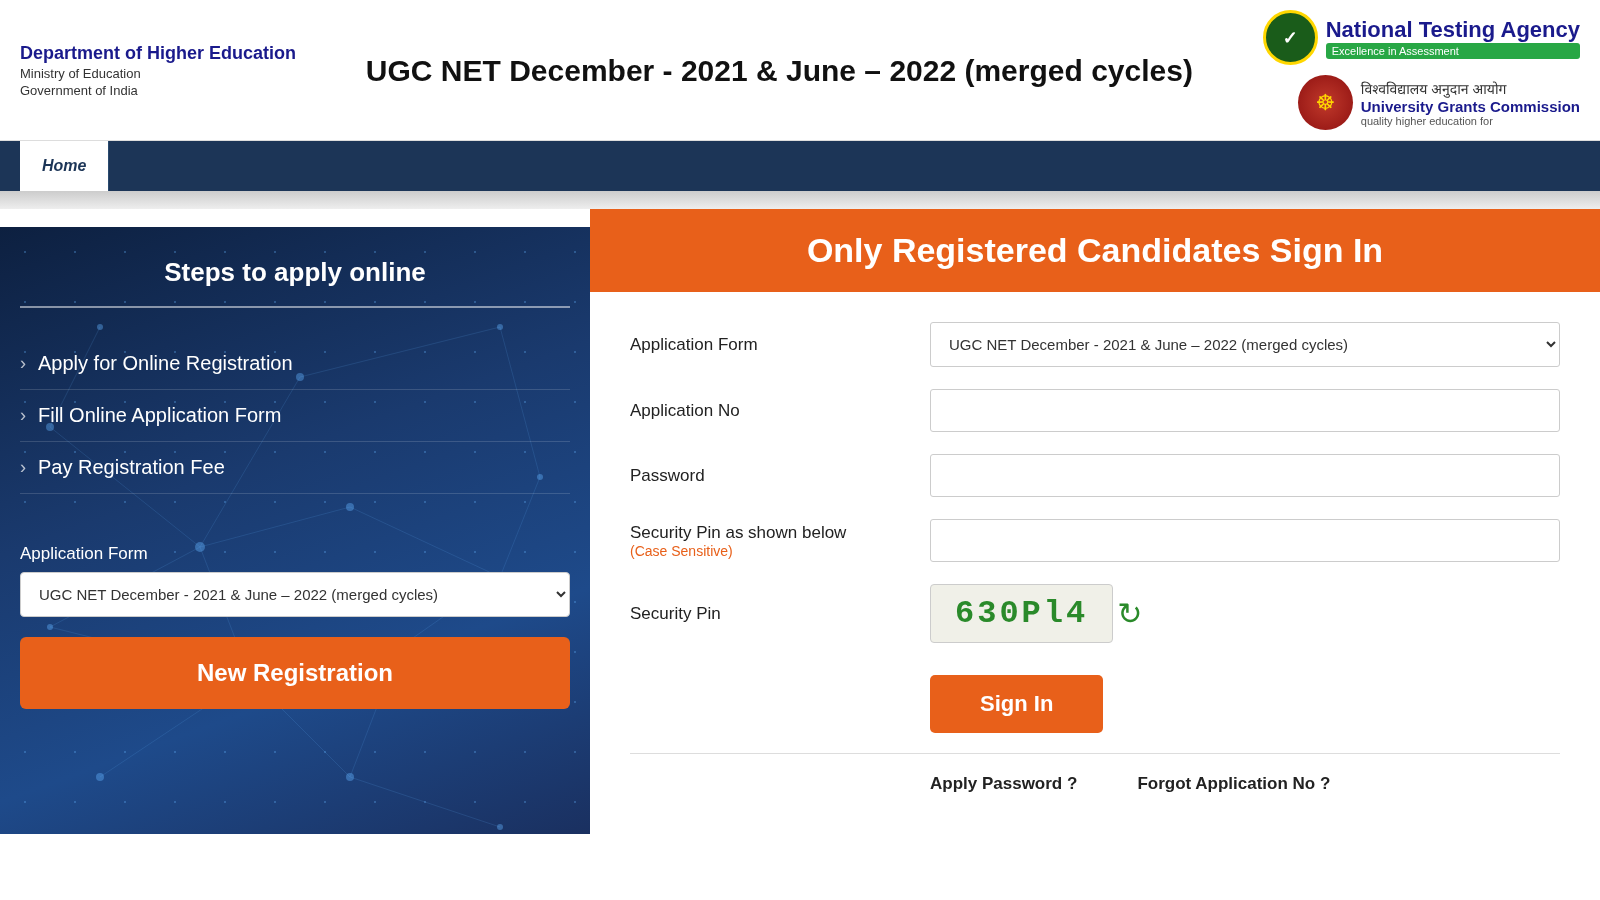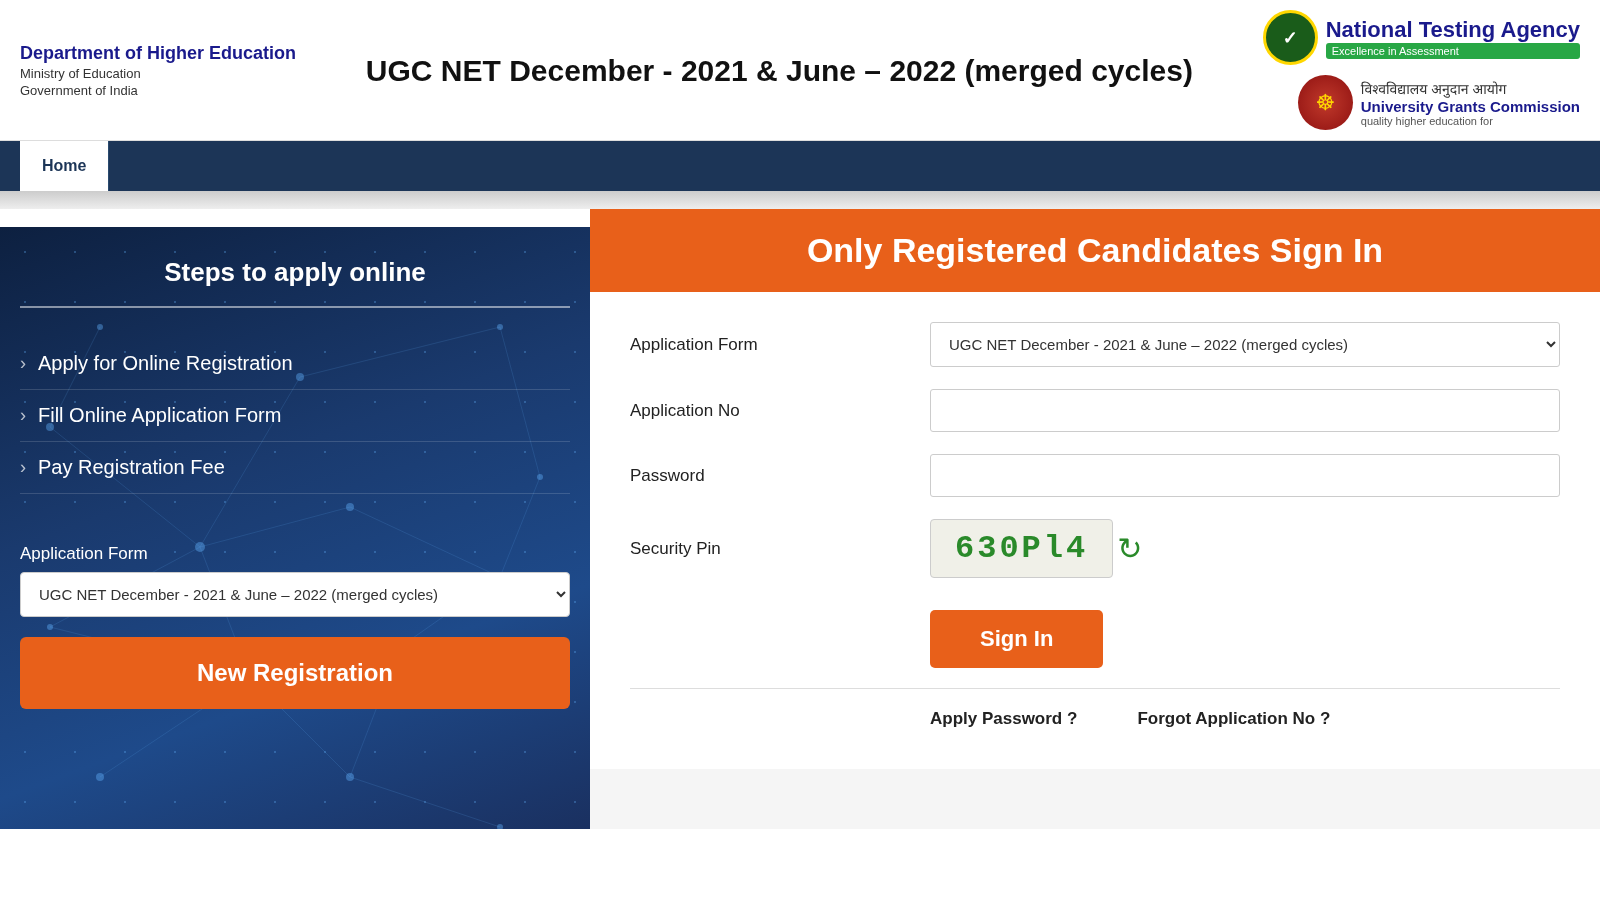--- a/index.html
+++ b/index.html
@@ -121,21 +121,21 @@
       display: flex;
       align-items: stretch;
     }
     .nav-item {
       color: white;
       padding: 16px 22px;
       font-size: 16px;
       cursor: pointer;
       border-right: 1px solid #2a4a6e;
     }
-    .nav-item.active { background: #fff; color: #1c3557; font-weight: bold; }
+    .nav-item.active { background: #fff; color: #1c3557; font-weight: bold; font-style: italic; }
 
     
     .divider-strip {
       height: 18px;
       background: linear-gradient(to bottom, #ccc, #eee);
     }
 
     
     .main-content {
       display: flex;
@@ -501,20 +501,27 @@
       <div class="form-row">
         <div class="form-label">Application No</div>
         <input type="text" class="form-input" placeholder="" style="">
       </div>
 
       <div class="form-row">
         <div class="form-label">Password</div>
         <input type="password" class="form-input" style="">
       </div>
 
+      <div class="form-row">
+        <div class="form-label">
+          <span>Security Pin as shown below</span>
+          <span class="case-sensitive">(Case Sensitive)</span>
+        </div>
+        <input type="text" class="form-input" style="">
+      </div>
 
       <div class="form-row">
         <div class="form-label">Security Pin</div>
         <div class="security-pin-display">
           <div class="security-pin-box">630Pl4</div>
           <button class="refresh-btn">
             <span style="font-size:30px; color:#2a8a2a;">↻</span>
           </button>
         </div>
       </div>

